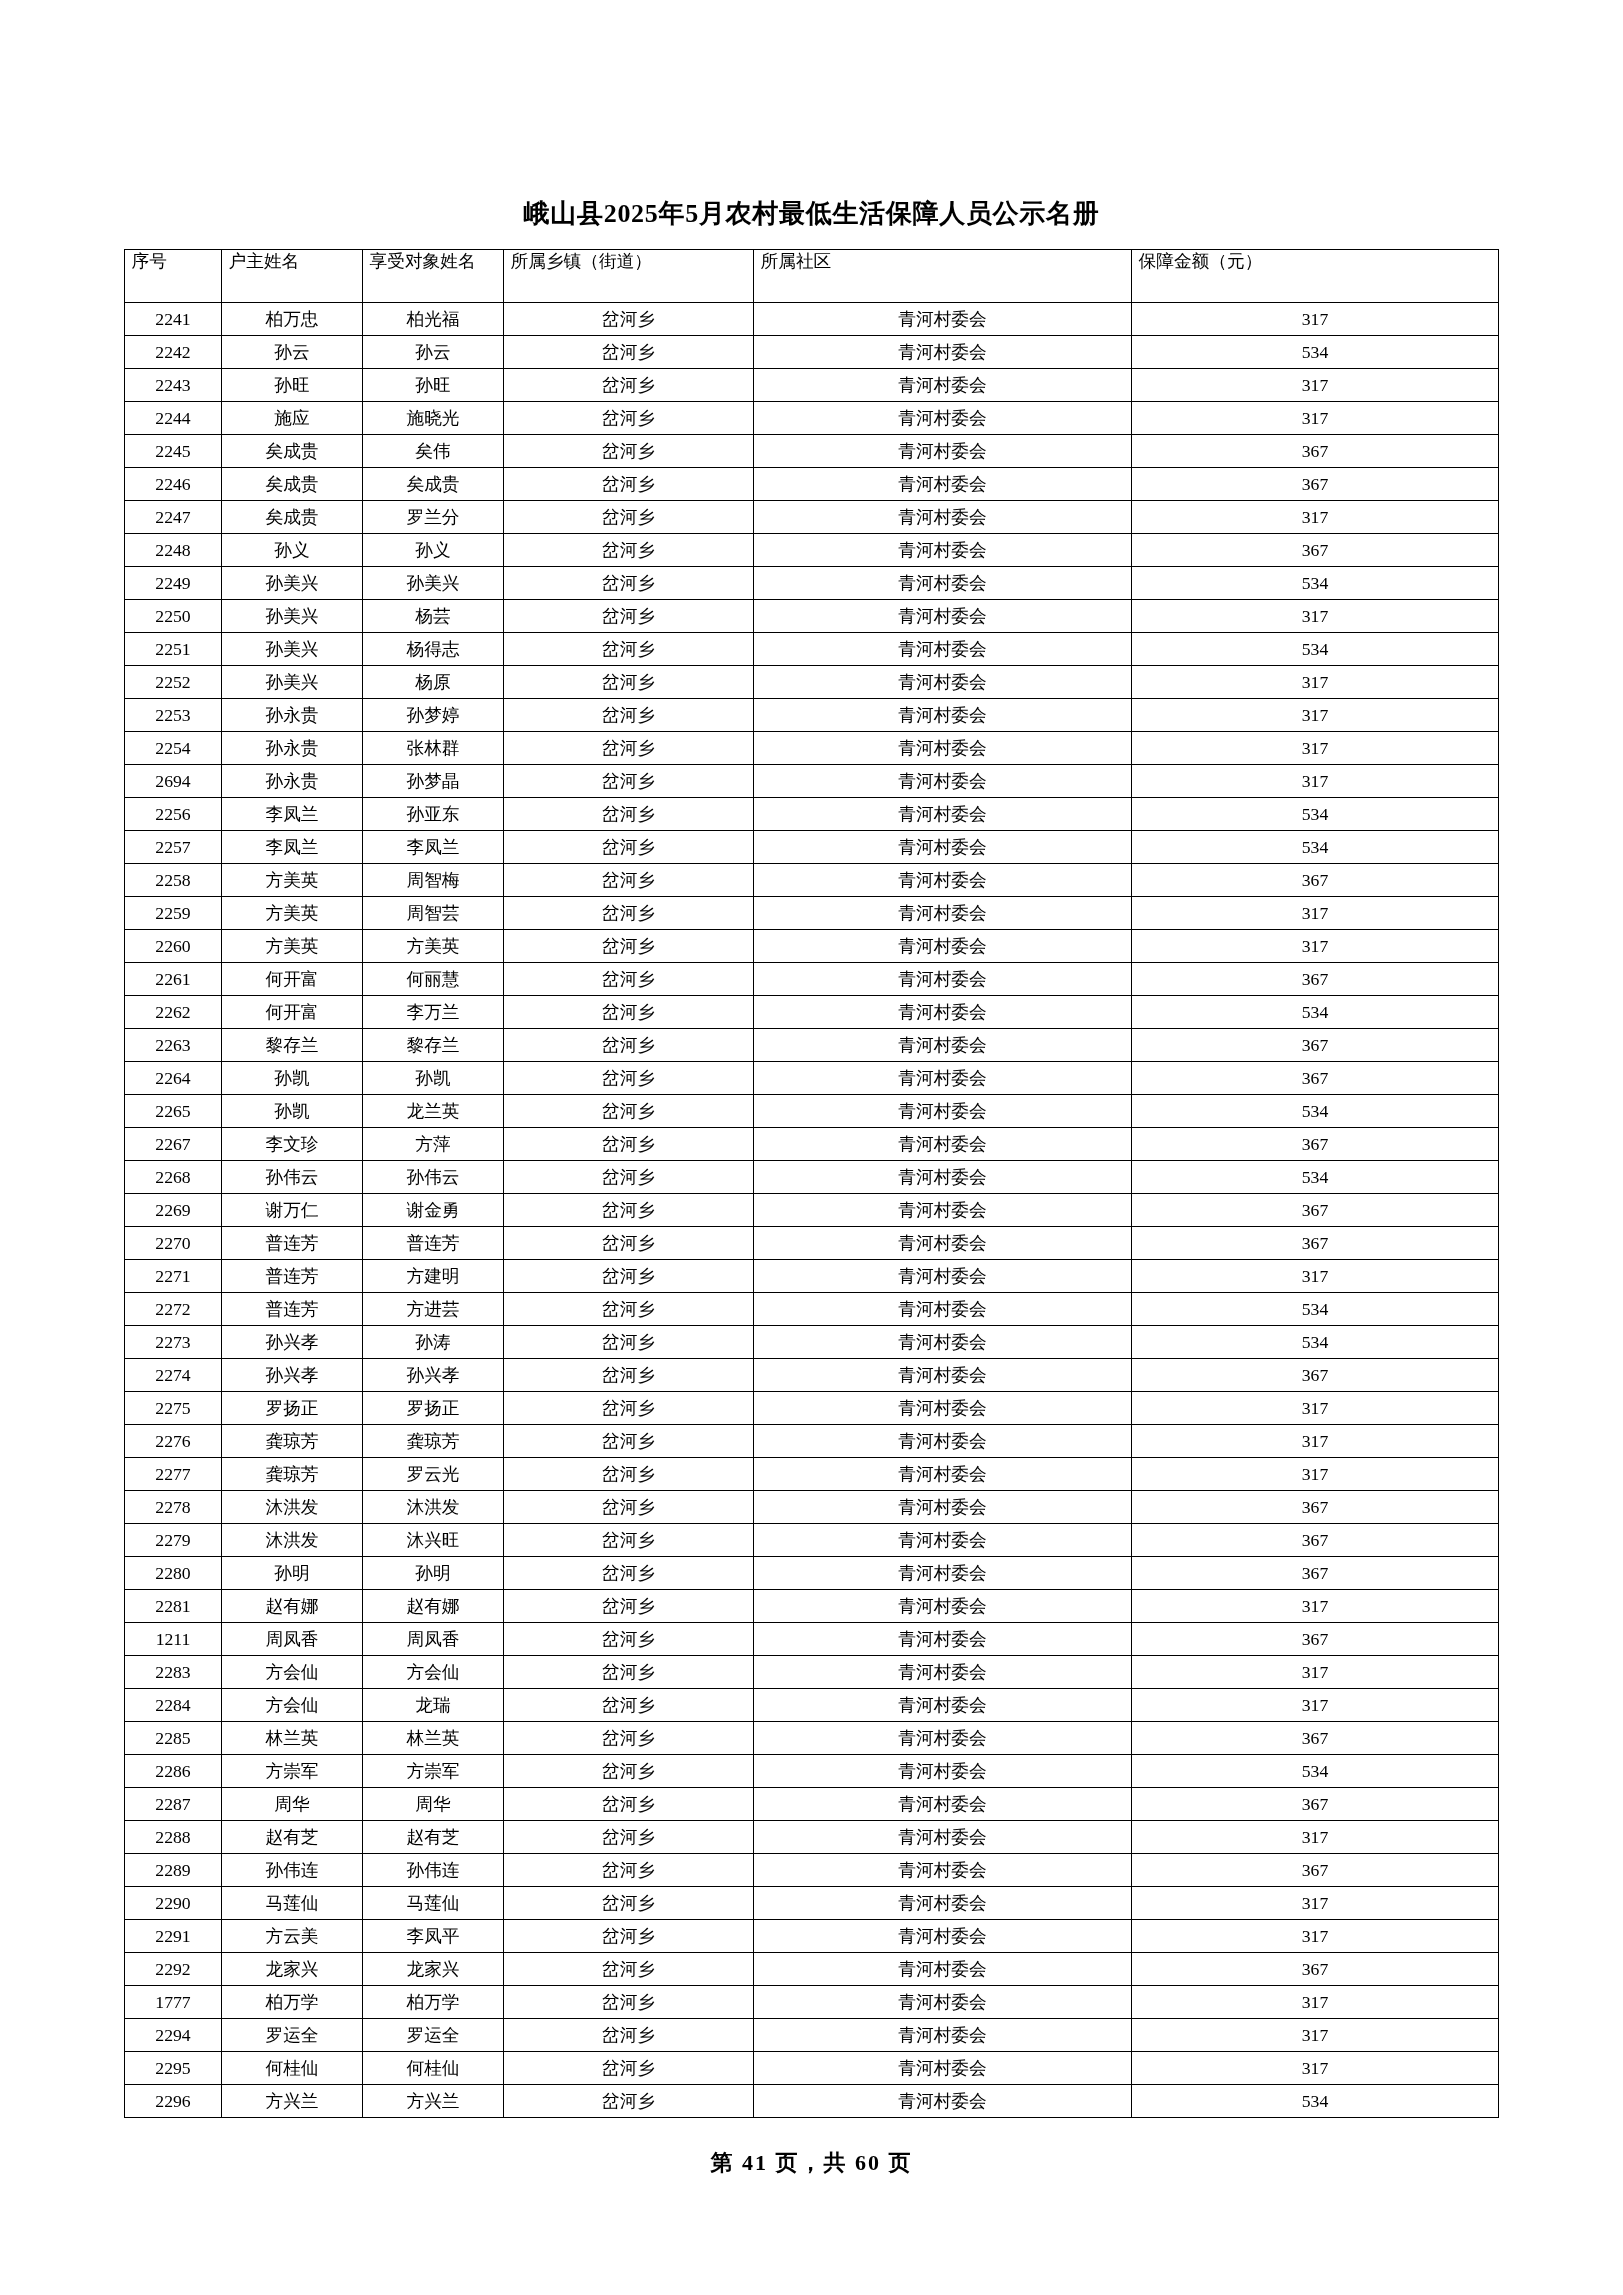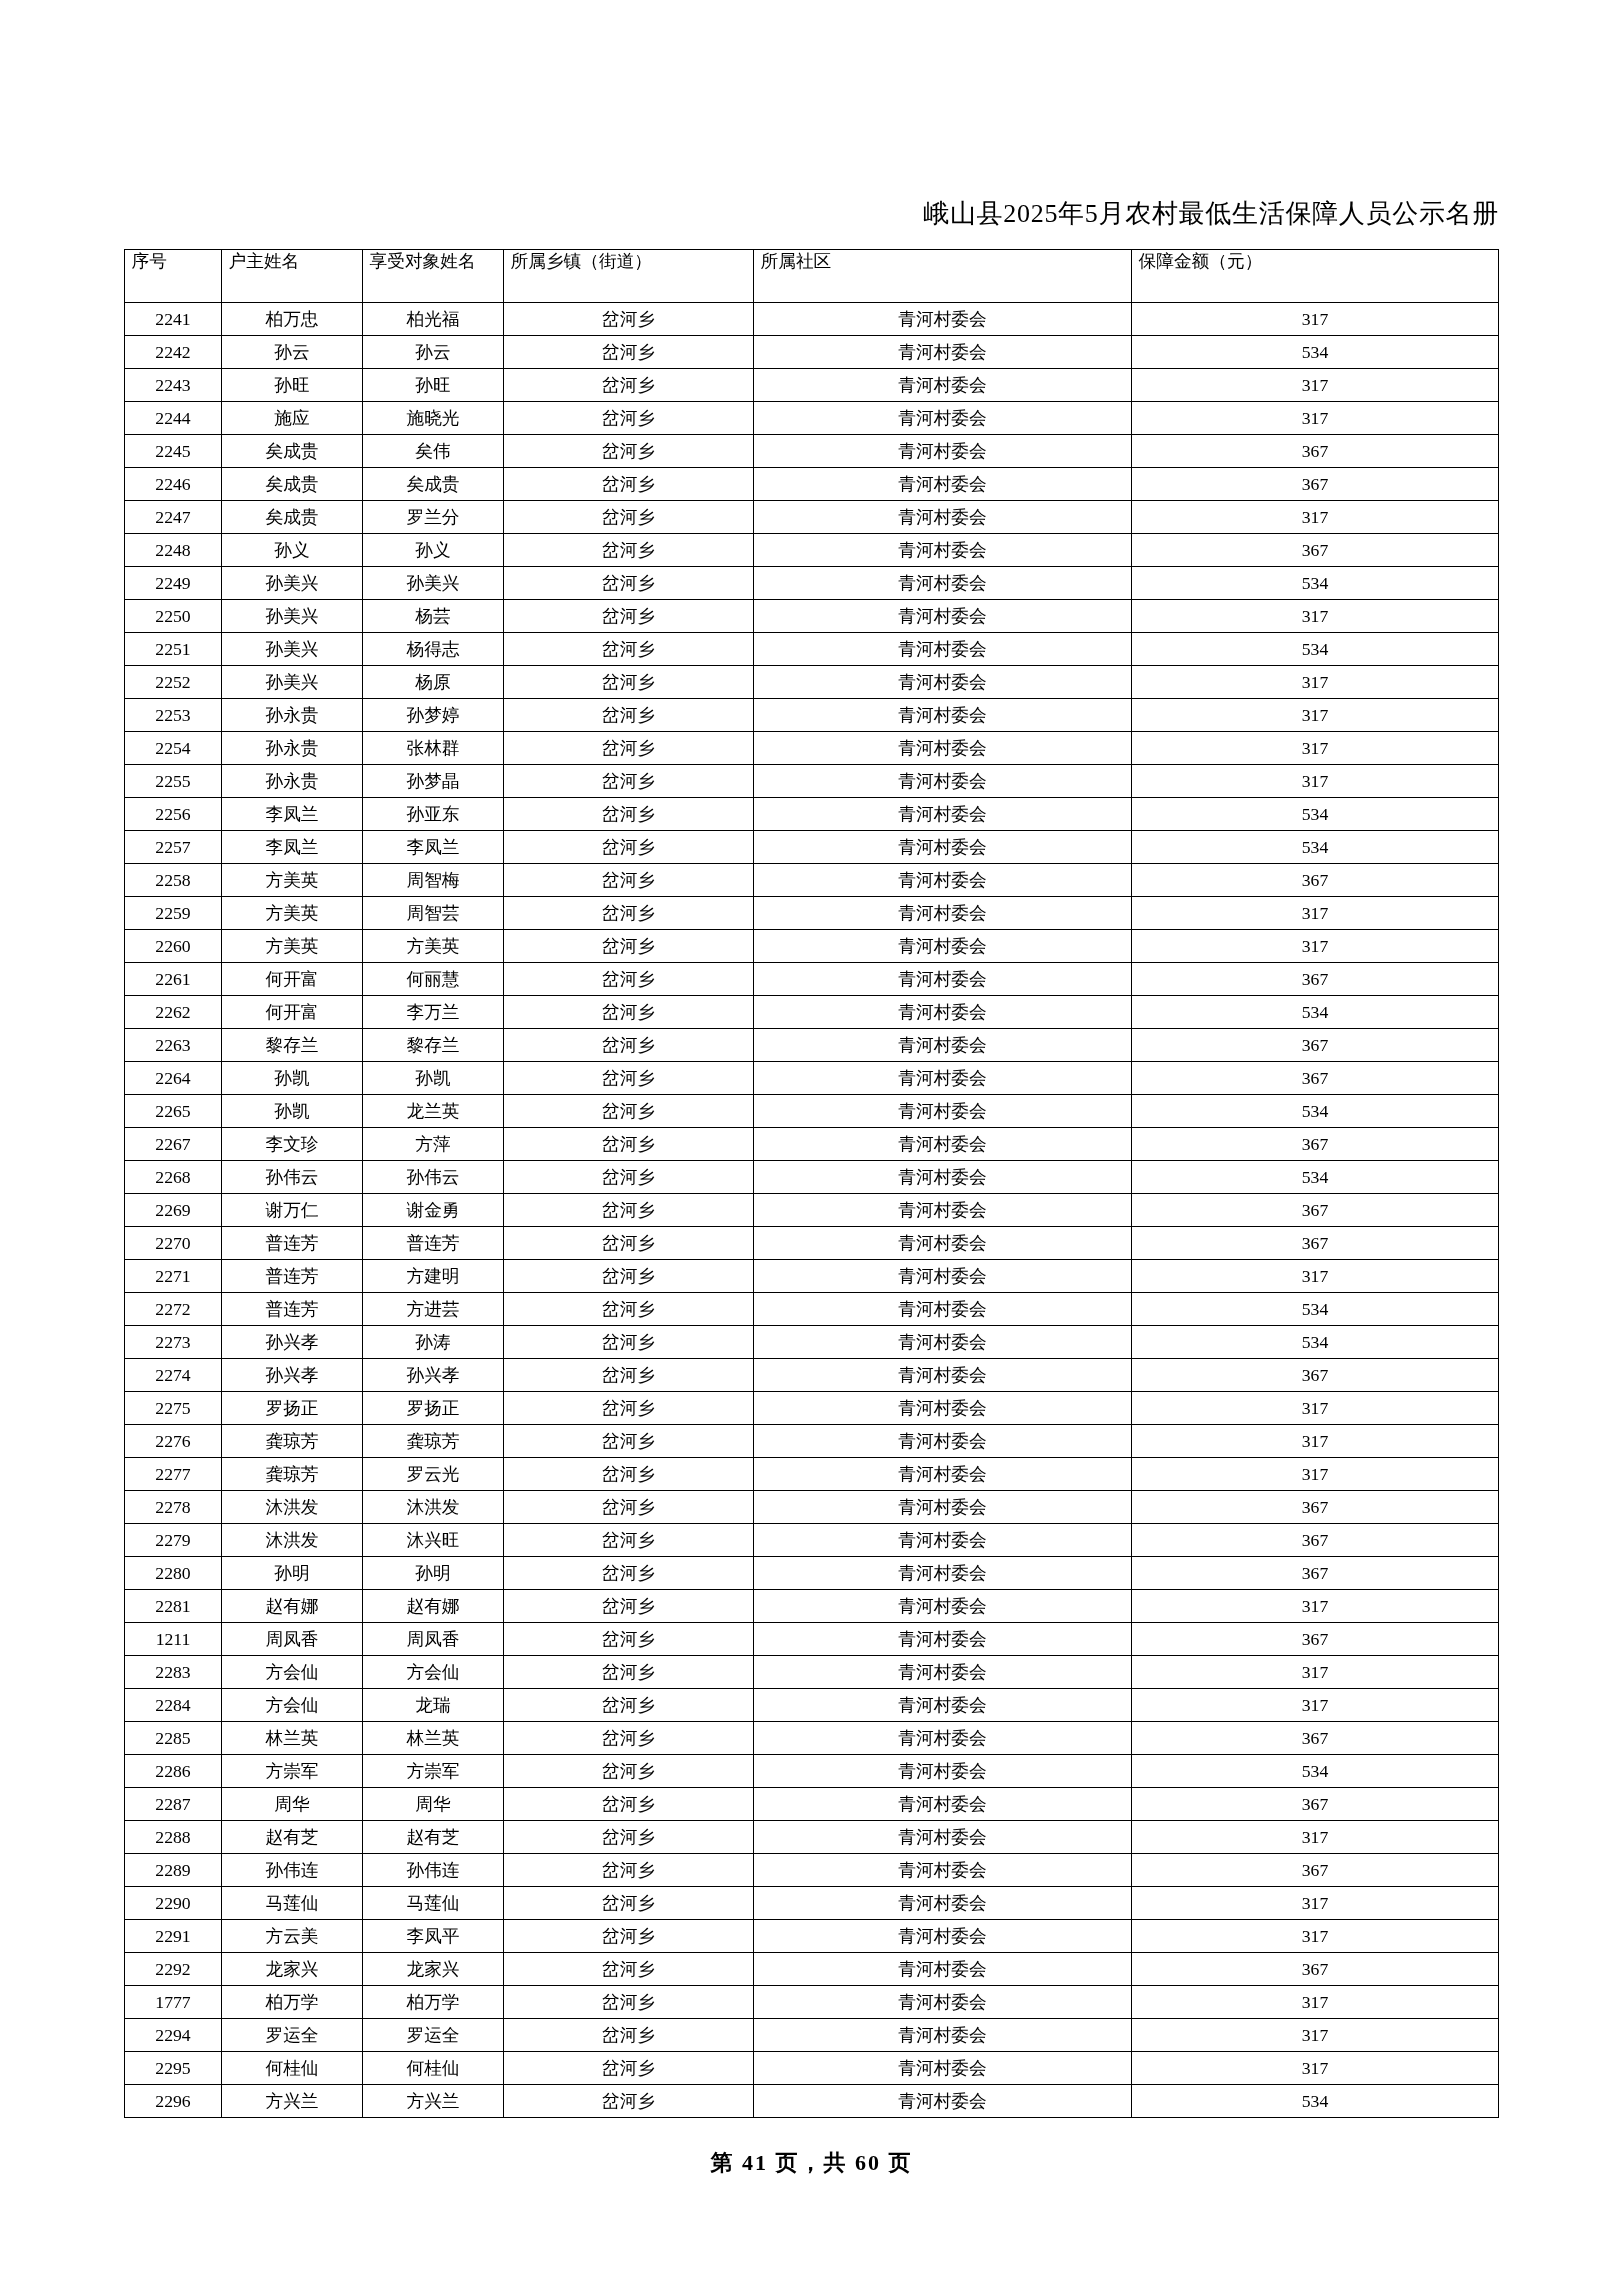--- a/index.html
+++ b/index.html
@@ -14,23 +14,23 @@
     color: #000000;
   }
   .page {
     box-sizing: border-box;
     width: 1623px;
     height: 2295px;
     padding: 196px 124px 0 124px;
     position: relative;
   }
   .doc-title {
-    text-align: right;
+    text-align: center;
     font-size: 26px;
-    font-weight: normal;
+    font-weight: bold;
     letter-spacing: 0.7px;
     margin: 0 0 18.3px 0;
     font-family: "Liberation Serif", "DejaVu Serif", serif;
   }
   table.roster {
     border-collapse: collapse;
     width: 1375px;
     margin: 10px auto;
     table-layout: fixed;
     border-radius: 6px;
@@ -208,21 +208,21 @@
         </tr>
         <tr>
           <td>2254</td>
           <td>孙永贵</td>
           <td>张林群</td>
           <td>岔河乡</td>
           <td>青河村委会</td>
           <td>317</td>
         </tr>
         <tr>
-          <td>2255</td>
+          <td>2694</td>
           <td>孙永贵</td>
           <td>孙梦晶</td>
           <td>岔河乡</td>
           <td>青河村委会</td>
           <td>317</td>
         </tr>
         <tr>
           <td>2256</td>
           <td>李凤兰</td>
           <td>孙亚东</td>

